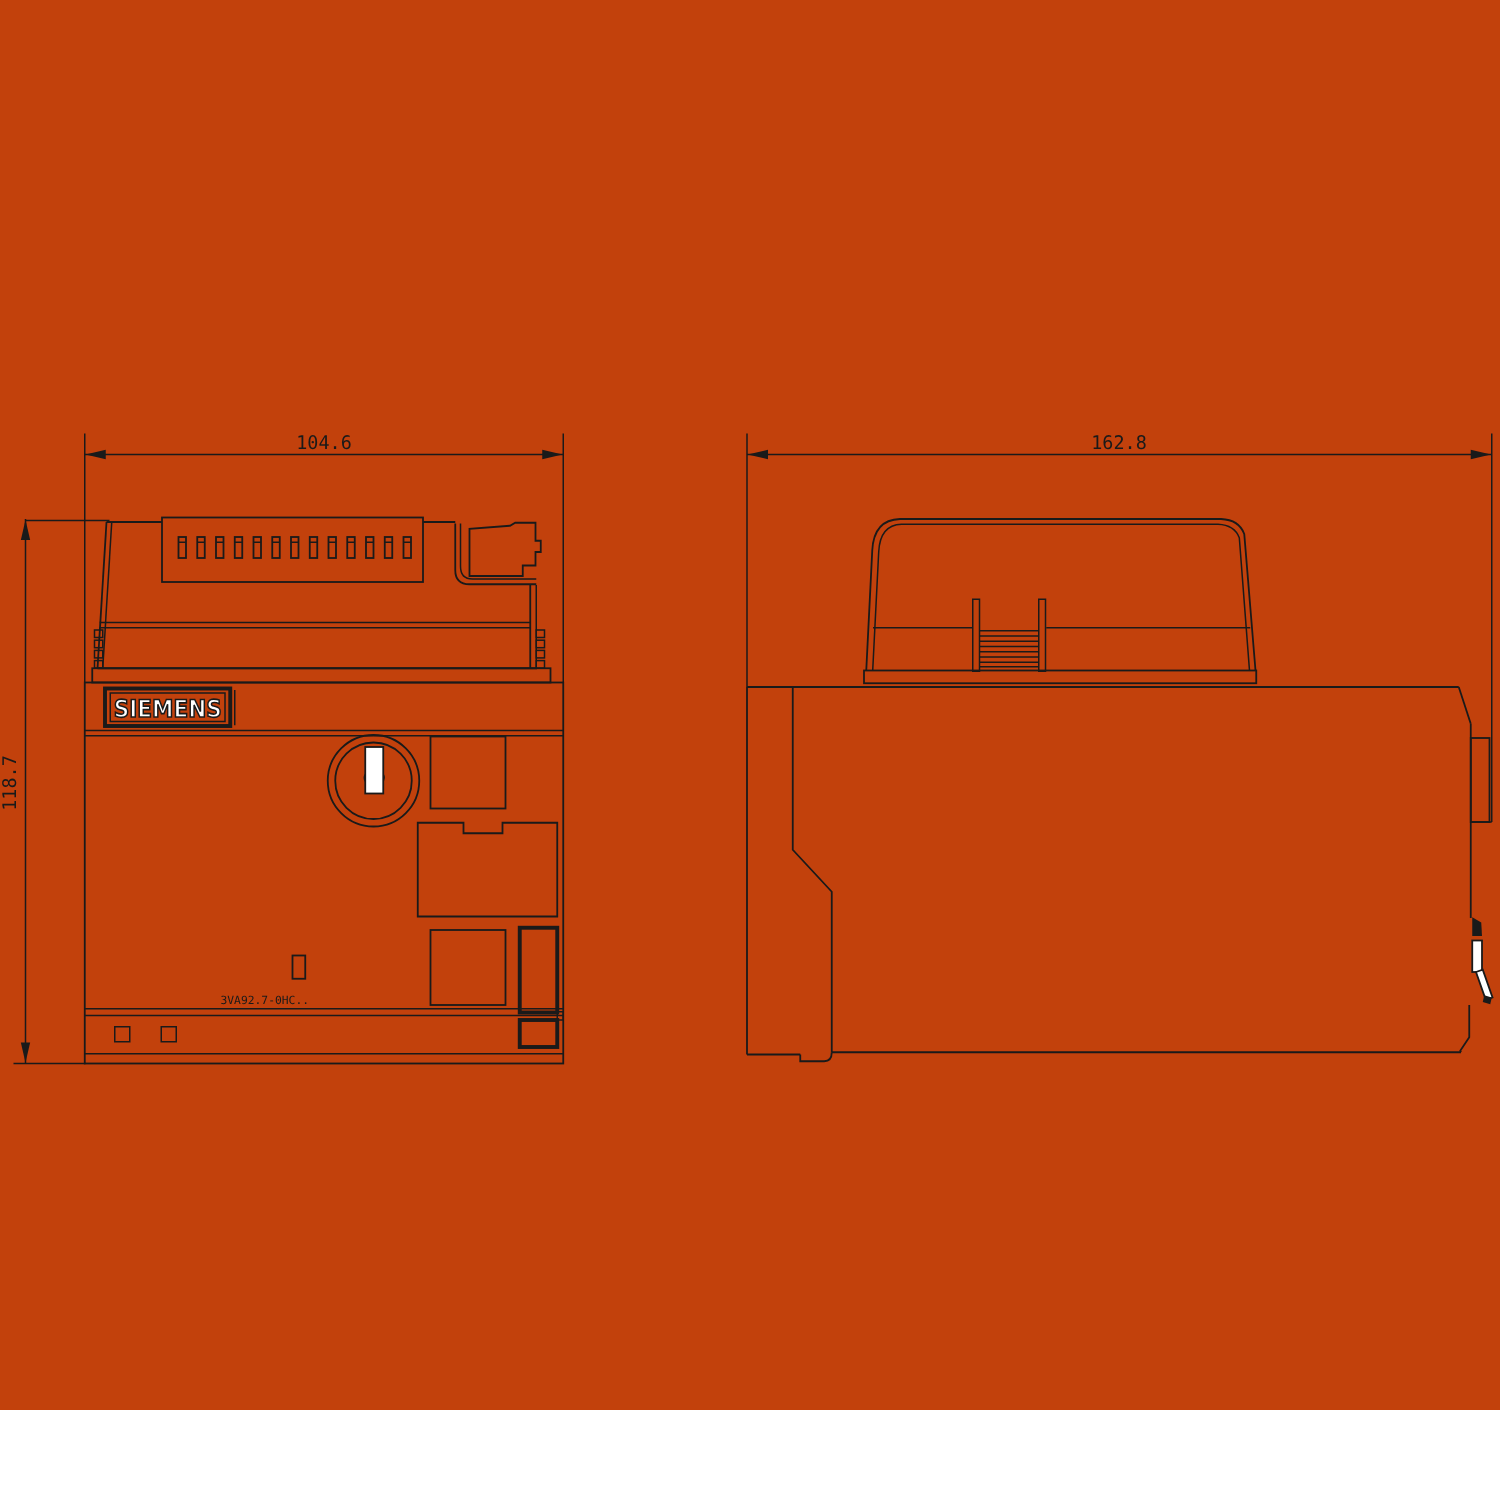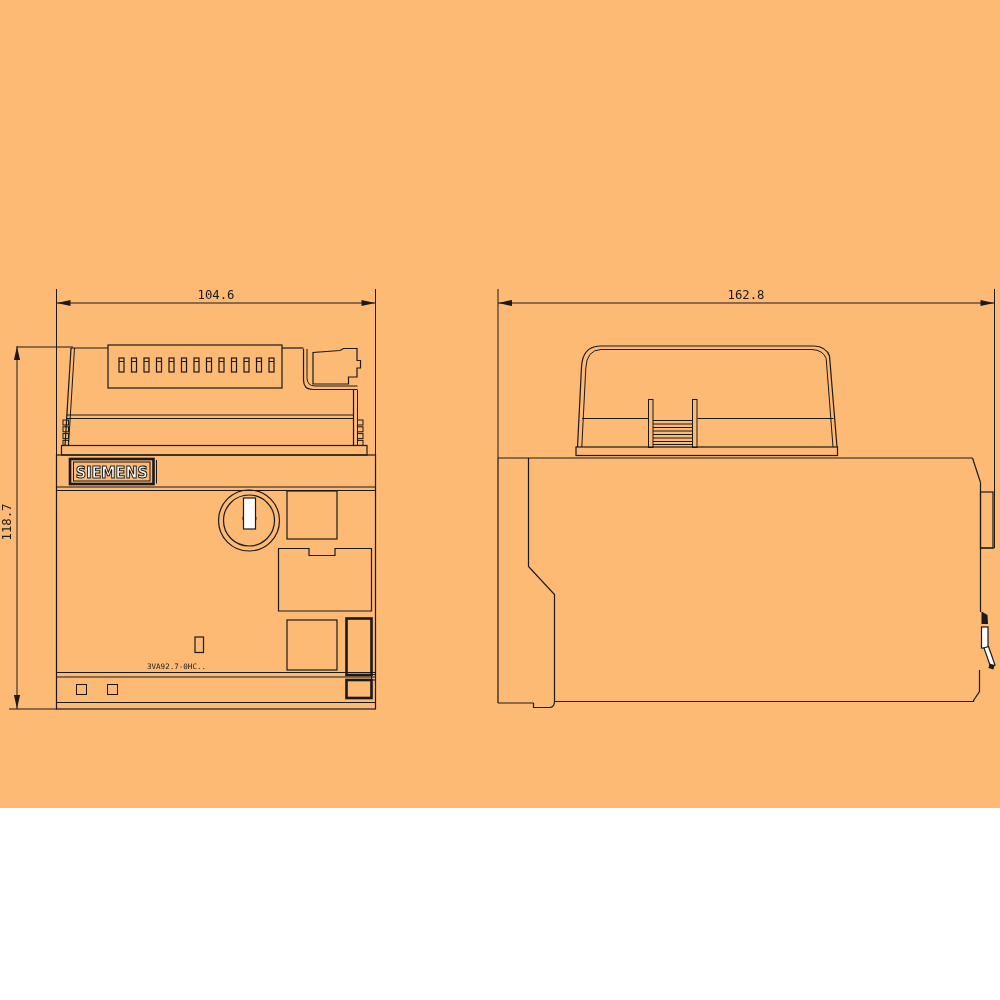--- a/index.html
+++ b/index.html
@@ -1,16 +1,16 @@
 <!DOCTYPE html>
 <html><head>
 <meta charset="utf-8">
 <style>
   html,body{margin:0;padding:0;background:#ffffff;}
-  .page{width:1000px;height:808px;background:#fdba74;position:relative;}
+  .page{width:1000px;height:940px;background:#c2410c;position:relative;}
   svg{display:block;}
   .ln{stroke:#1a1a1a;stroke-width:1.2;fill:none;}
   .thin{stroke-width:1;}
   .bold{stroke-width:2.6;}
   .afill{fill:#1a1a1a;stroke:none;}
   .wfill{fill:#ffffff;stroke:#1a1a1a;stroke-width:1.2;}
   .dimtxt{font-family:"DejaVu Sans Mono","Liberation Mono",monospace;font-size:12.5px;fill:#1a1a1a;stroke:none;}
   .codetxt{font-family:"DejaVu Sans Mono","Liberation Mono",monospace;font-size:7.5px;fill:#1a1a1a;stroke:none;}
   .brandtxt{font-family:"DejaVu Sans","Liberation Sans",sans-serif;font-weight:bold;font-size:16px;
             fill:#ffffff;stroke:#1a1a1a;stroke-width:1.1;}

